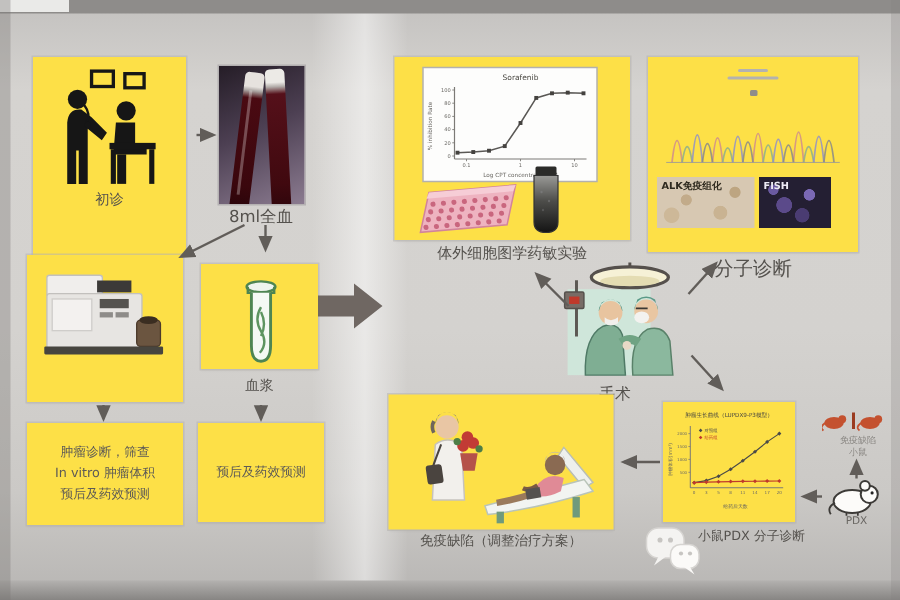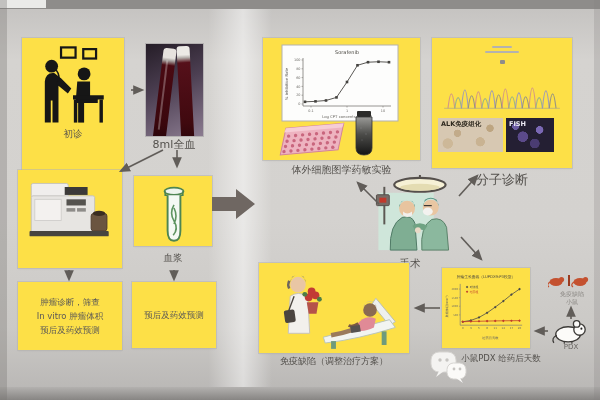--- a/index.html
+++ b/index.html
@@ -311,21 +311,21 @@
         <text x="17.5" y="33.1" text-anchor="end" font-size="3" fill="#6b6965">1500</text>
         <line x1="18.5" y1="22" x2="20" y2="22" stroke="#7c7a76" stroke-width="0.6"></line>
         <text x="17.5" y="23.1" text-anchor="end" font-size="3" fill="#6b6965">2000</text>
         <rect x="27" y="18.5" width="2" height="2" fill="#4a4a48" transform="rotate(45 28 19.5)"></rect>
         <text x="31" y="21" font-size="3.4" fill="#4a4a48">对照组</text>
         <rect x="27" y="24" width="2" height="2" fill="#c0392b" transform="rotate(45 28 25)"></rect>
         <text x="31" y="26.5" font-size="3.4" fill="#c0392b">给药组</text>
       </g>
   </svg>
 </div>
-<div class="lbl" style="left:446px;top:353px;width:110px;font-size:8.5px">小鼠PDX 给药后天数</div>
+<div class="lbl" style="left:446px;top:353px;width:110px;font-size:8.5px">小鼠PDX 分子诊断</div>
 
 <svg class="abs" style="left:548px;top:273px" width="44" height="15" viewBox="0 0 44 15">
   <ellipse cx="8" cy="9" rx="6.5" ry="4" fill="#c4512f"></ellipse>
     <circle cx="13.5" cy="6.5" r="2.6" fill="#c4512f"></circle>
   <path d="M2,9 Q-2,12 1,14" stroke="#c4512f" stroke-width="1.2" fill="none"></path>
   <rect x="20" y="2" width="2" height="11" fill="#9a3b20"></rect>
   <ellipse cx="32" cy="9" rx="6.5" ry="4" fill="#c4512f"></ellipse>
     <circle cx="37.5" cy="6.5" r="2.6" fill="#c4512f"></circle>
   <path d="M26,9 Q22,12 25,14" stroke="#c4512f" stroke-width="1.2" fill="none"></path>
 </svg>

